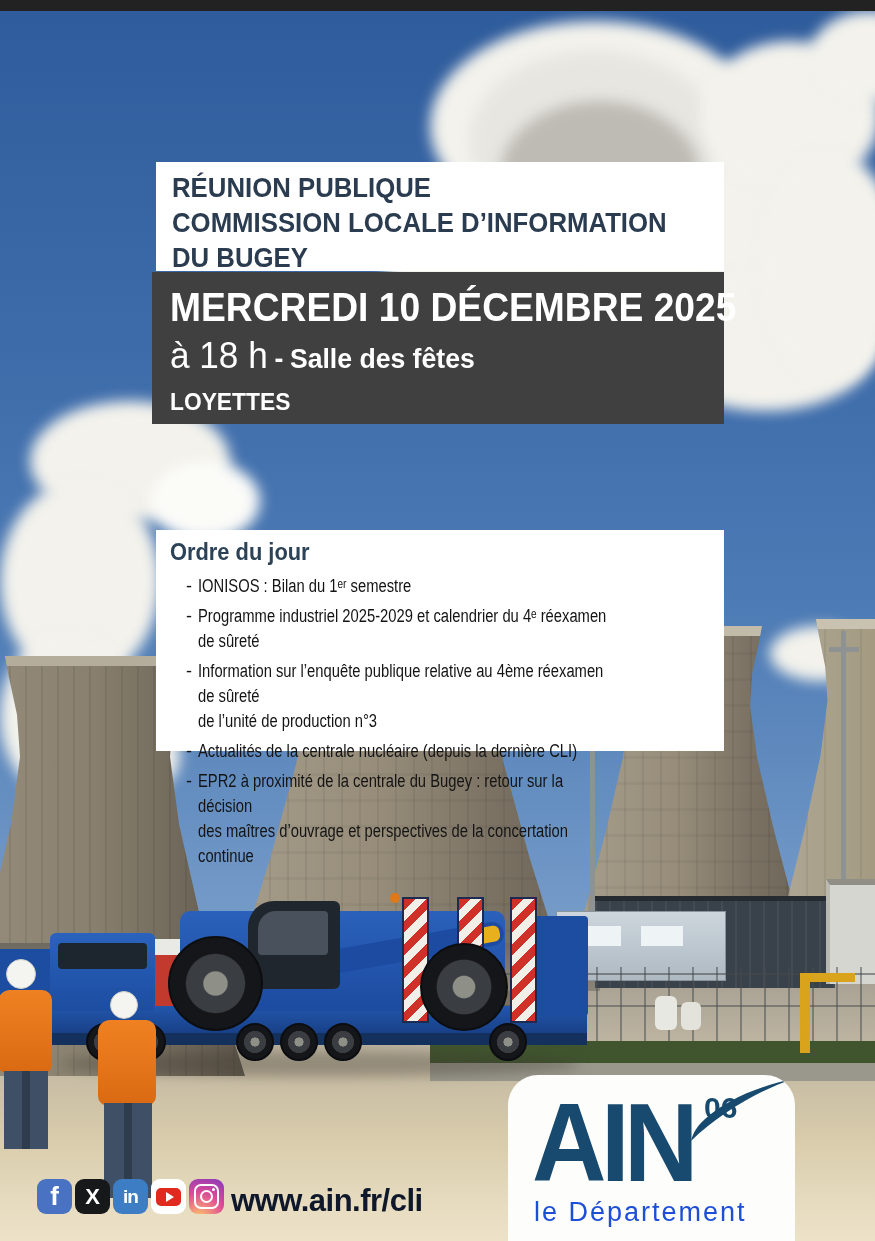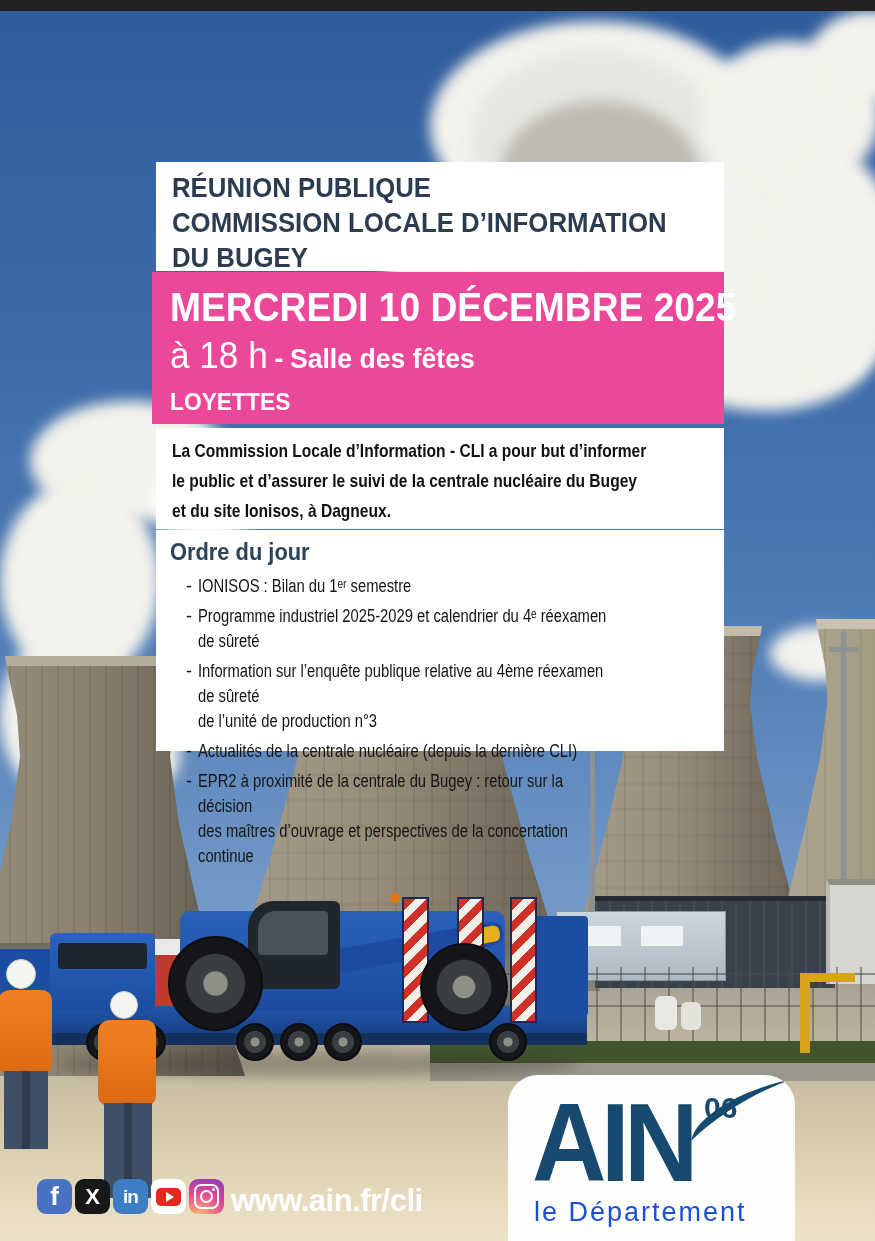--- a/index.html
+++ b/index.html
@@ -33,21 +33,21 @@
       border:2px solid #0c0d10;box-sizing:border-box;}
   .stripe-post{position:absolute;width:27px;height:126px;top:886px;z-index:7;
       background:repeating-linear-gradient(135deg,#cf3129 0 8px,#f1efe7 8px 16px);
       border:2px solid #1d2b52;box-sizing:border-box;}
 
   
   .box{position:absolute;background:#ffffff;z-index:8;box-sizing:border-box;}
   .header-box{left:156px;top:151px;width:568px;height:109px;padding:8px 16px 0;}
   .hline{font-size:28px;font-weight:700;line-height:35px;color:#2b3c50;
          transform:scaleX(.92);transform-origin:0 50%;white-space:nowrap;}
-  .navy-box{left:152px;top:261px;width:572px;height:152px;background:#ec4899;padding:12px 18px 0;z-index:8;position:absolute;box-sizing:border-box;}
+  .navy-box{left:152px;top:261px;width:572px;height:152px;background:#404040;padding:12px 18px 0;z-index:8;position:absolute;box-sizing:border-box;}
   .ev-date{color:#fff;font-size:40px;font-weight:700;line-height:46px;white-space:nowrap;
            transform:scaleX(.93);transform-origin:0 50%;}
   .ev-timerow{margin-top:5px;color:#fff;line-height:42px;white-space:nowrap;
            transform:scaleX(.95);transform-origin:0 50%;}
   .ev-time{font-size:37px;font-weight:400;}
   .ev-sep{font-size:28px;font-weight:700;margin:0 7px;}
   .ev-venue{font-size:28px;font-weight:700;}
   .ev-city{margin-top:4px;color:#fff;font-size:24px;font-weight:700;line-height:28px;
            transform:scaleX(.95);transform-origin:0 50%;}
   .desc-box{left:156px;top:417px;width:568px;height:101px;padding:8px 16px 0;}
@@ -74,21 +74,21 @@
   .si-fb{background:#4a72c2;font-size:26px;}
   .si-x{background:#17181a;font-size:22px;}
   .si-in{background:#3d7dc4;font-size:19px;letter-spacing:-1px;}
   .si-yt{background:#ffffff;}
   .yt-lens{width:25px;height:18px;background:#e02a20;border-radius:5px;display:flex;align-items:center;justify-content:center;}
   .yt-tri{width:0;height:0;border-left:8px solid #fff;border-top:5px solid rgba(0,0,0,0);border-bottom:5px solid rgba(0,0,0,0);margin-left:2px;}
   .si-ig{background:radial-gradient(circle at 30% 110%,#fdc468 0%,#df4996 55%,#8a3ab9 95%);position:relative;}
   .ig-frame{width:21px;height:21px;border:2.2px solid #fff;border-radius:7px;position:relative;}
   .ig-circle{position:absolute;left:50%;top:50%;width:9px;height:9px;margin:-6.6px 0 0 -6.6px;border:2.2px solid #fff;border-radius:50%;}
   .ig-dot{position:absolute;right:2px;top:2px;width:3.4px;height:3.4px;background:#fff;border-radius:50%;}
-  .site-url{position:absolute;left:231px;top:1172px;font-size:31px;font-weight:700;color:#ffffff;z-index:11;
+  .site-url{position:absolute;left:231px;top:1172px;font-size:31px;font-weight:700;color:#0f172a;z-index:11;
             letter-spacing:-.5px;}
 
   
   .logo-box{position:absolute;left:508px;top:1064px;width:287px;height:177px;background:#fdfdfb;
             border-radius:30px 30px 0 0;z-index:12;overflow:hidden;}
   .ain-word{position:absolute;left:24px;top:4px;font-size:112px;font-weight:700;color:#174a6e;
             letter-spacing:-6px;transform:scaleX(.92);transform-origin:0 0;line-height:1.15;}
   .ain-num{position:absolute;left:196px;top:16px;font-size:30px;font-weight:700;color:#174a6e;}
   .ain-swoosh{position:absolute;left:183px;top:4px;}
   .ain-tag{position:absolute;left:26px;top:122px;font-size:27px;font-weight:500;color:#1d4ed8;letter-spacing:2px;}
@@ -197,25 +197,20 @@
   </section>
 
   <section class="navy-box">
     <div class="ev-date">MERCREDI 10 DÉCEMBRE 2025</div>
     <div class="ev-timerow">
       <span class="ev-time">à 18 h</span><span class="ev-sep">-</span><span class="ev-venue">Salle des fêtes</span>
     </div>
     <div class="ev-city">LOYETTES</div>
   </section>
 
-  <section class="box desc-box">
-    <div class="desc-text">La Commission Locale d’Information - CLI a pour but d’informer
-le public et d’assurer le suivi de la centrale nucléaire du Bugey
-et du site Ionisos, à Dagneux.</div>
-  </section>
 
   <section class="box agenda-box">
     <h2 class="agenda-title">Ordre du jour</h2>
     <ul class="agenda-list">
       <li>
         <span class="dash">-</span>
         <span class="item-text">IONISOS : Bilan du 1ᵉʳ semestre</span>
         </li>
       <li>
         <span class="dash">-</span>

